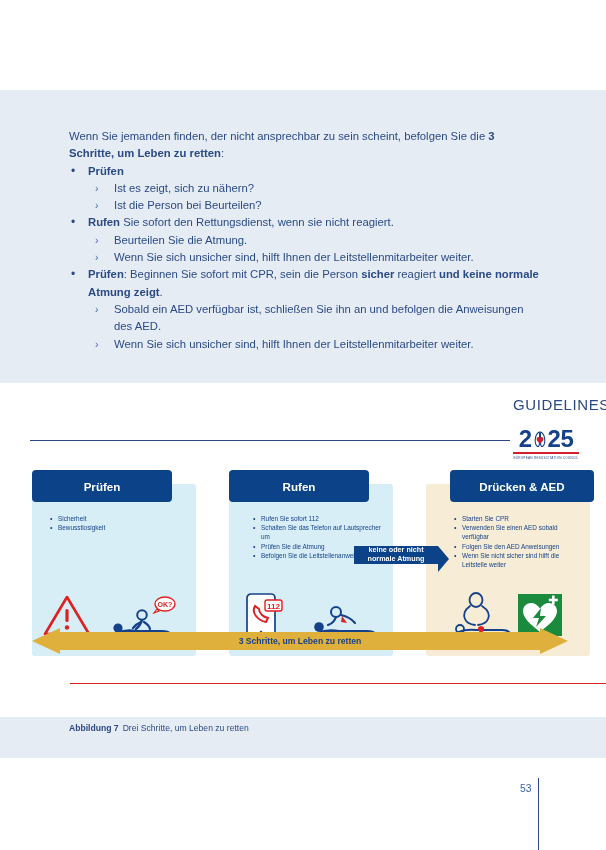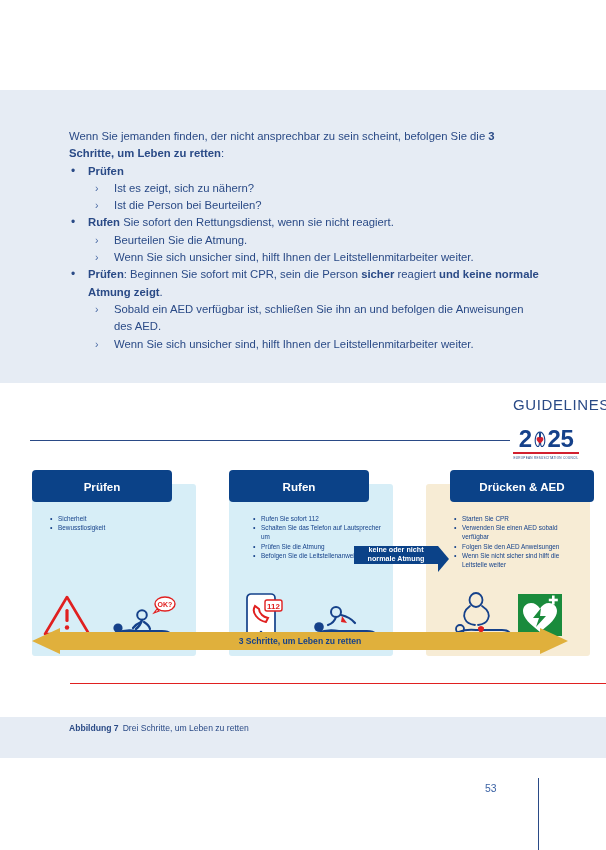--- a/index.html
+++ b/index.html
@@ -319,21 +319,21 @@
     top: 723px;
     color: #2a4a86;
     font-size: 8.6px;
   }
   .caption .cap-num { font-weight: bold; }
   .caption .cap-txt { margin-left: 4px; }
 
   
   .pagenum {
     position: absolute;
-    left: 485px;
+    left: 520px;
     top: 783px;
     color: #3c63a5;
     font-size: 10.4px;
   }
   .page-rule {
     position: absolute;
     left: 538px;
     top: 778px;
     width: 1.2px;
     height: 72px;

